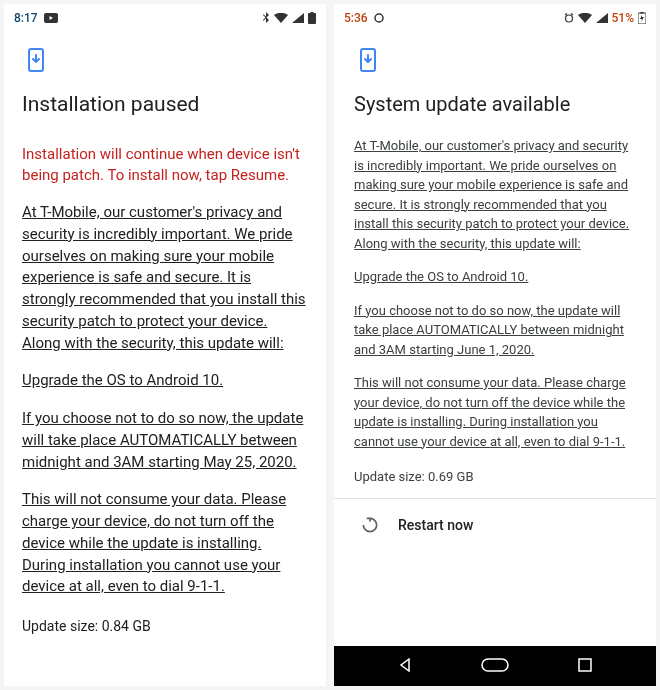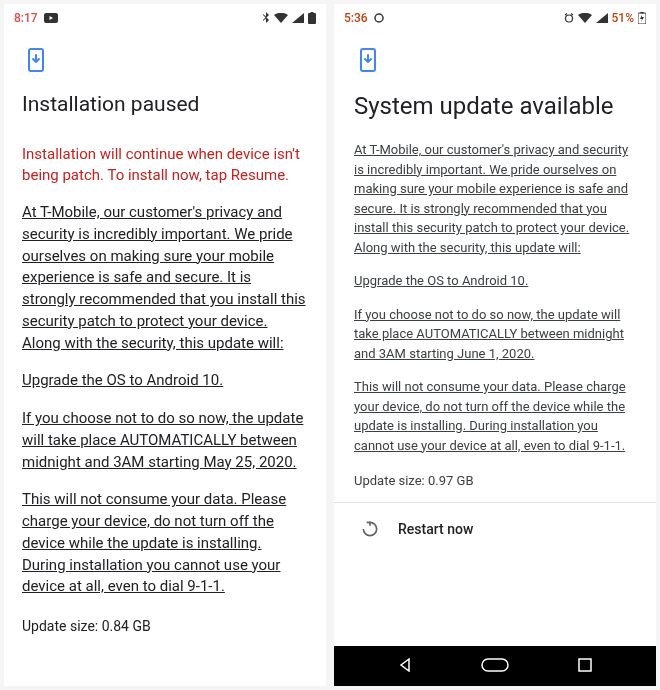--- a/index.html
+++ b/index.html
@@ -25,21 +25,21 @@
       height: 28px;
       display: flex;
       align-items: center;
       justify-content: space-between;
       padding: 0 10px;
       font-size: 12px;
       font-weight: 500;
     }
     .status-left { display: flex; align-items: center; gap: 6px; }
     .status-right { display: flex; align-items: center; gap: 4px; }
-    .phone-left .status-bar { color: #ef4444; }
+    .phone-left .status-bar { color: #0c4a6e; }
     .phone-right .status-bar { color: #c2410c; }
     .content {
       padding: 14px 18px 10px 18px;
       flex: 1;
       overflow: hidden;
     }
     .phone-right .content { padding: 14px 20px 10px 20px; }
     .update-icon {
       width: 28px;
       height: 28px;
@@ -48,21 +48,21 @@
       align-items: center;
       justify-content: center;
     }
     .update-icon svg { width: 24px; height: 24px; }
     h1.heading {
       font-size: 21px;
       font-weight: 400;
       color: #202124;
       margin-bottom: 28px;
     }
-    .phone-right h1.heading { font-size: 24px; margin-bottom: 20px; }
+    .phone-right h1.heading { font-size: 20px; margin-bottom: 20px; }
     .warning {
       color: #c5221f;
       font-size: 15px;
       line-height: 1.4;
       margin-bottom: 16px;
     }
     .para {
       font-size: 15px;
       line-height: 1.45;
       color: #202124;
@@ -200,21 +200,21 @@
       <svg viewBox="0 0 24 24">
           <rect x="5" y="1" width="14" height="22" rx="2" fill="none" stroke="#4285f4" stroke-width="2"></rect>
           <path d="M12 7 L12 14 M9 11 L12 14 L15 11" fill="none" stroke="#4285f4" stroke-width="2" stroke-linecap="round" stroke-linejoin="round"></path>
         </svg>
     </div>
     <h1 class="heading">System update available</h1>
     <p class="para">At T-Mobile, our customer's privacy and security is incredibly important. We pride ourselves on making sure your mobile experience is safe and secure. It is strongly recommended that you install this security patch to protect your device. Along with the security, this update will:</p>
     <p class="para">Upgrade the OS to Android 10.</p>
     <p class="para">If you choose not to do so now, the update will take place AUTOMATICALLY between midnight and 3AM starting June 1, 2020.</p>
     <p class="para">This will not consume your data. Please charge your device, do not turn off the device while the update is installing. During installation you cannot use your device at all, even to dial 9-1-1.</p>
-    <p class="update-size">Update size: 0.97 GB</p>
+    <p class="update-size">Update size: 0.69 GB</p>
     <div class="divider"></div>
     <div class="restart-row">
       <span class="restart-icon">
         <svg width="20" height="20" viewBox="0 0 24 24">
             <path d="M12 4 A8 8 0 1 1 4 12" fill="none" stroke="#5f6368" stroke-width="2"></path>
             <path d="M8 4 L12 4 L12 8" fill="none" stroke="#5f6368" stroke-width="2"></path>
           </svg>
       </span>
       <span>Restart now</span>
     </div>

